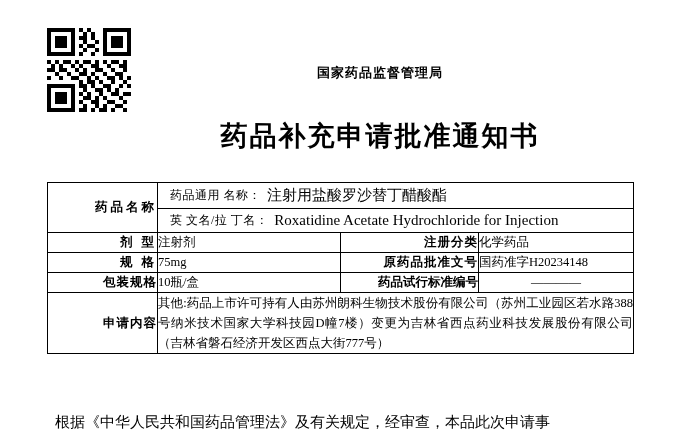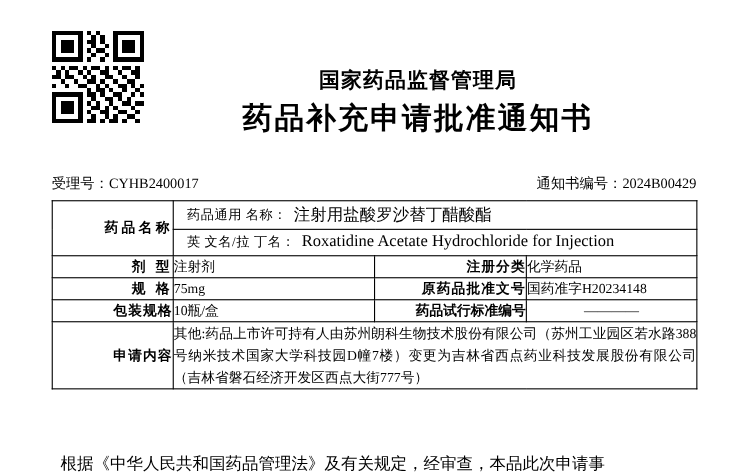--- a/index.html
+++ b/index.html
@@ -33,27 +33,27 @@
   
   .header {
     position: absolute;
     left: 150px;
     top: 60px;
     width: 460px;
     text-align: center;
   }
   .org-title {
     font-family: "DejaVu Serif", serif;
-    font-size: 19px;
+    font-size: 13px;
     font-weight: bold;
     letter-spacing: 1px;
     line-height: 26px;
   }
   .doc-title {
-    margin-top: 4px;
+    margin-top: 32px;
     font-family: "DejaVu Serif", serif;
     font-size: 27px;
     font-weight: bold;
     letter-spacing: 2px;
     line-height: 36px;
   }
 
   
   .meta {
     position: absolute;
@@ -257,24 +257,20 @@
         <rect x="19" y="20" width="1" height="1"></rect>
       </g>
     </svg>
   </div>
 
   <div class="header">
     <div class="org-title">国家药品监督管理局</div>
     <div class="doc-title">药品补充申请批准通知书</div>
   </div>
 
-  <div class="meta">
-    <div class="meta-left">受理号：CYHB2400017</div>
-    <div class="meta-right">通知书编号：2024B00429</div>
-  </div>
 
   <table class="tbl">
     <colgroup>
       <col style="width:110px">
       <col style="width:183px">
       <col style="width:138px">
       <col style="width:155px">
     </colgroup>
     <tbody>
       <tr>

